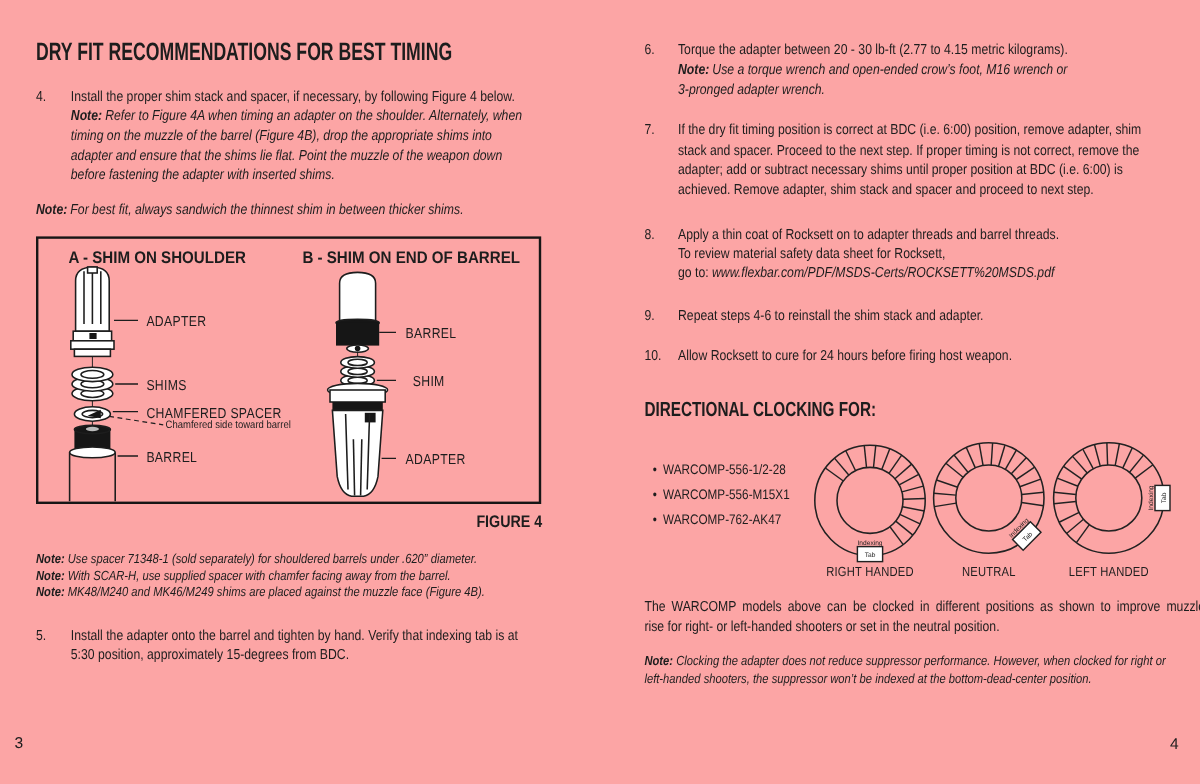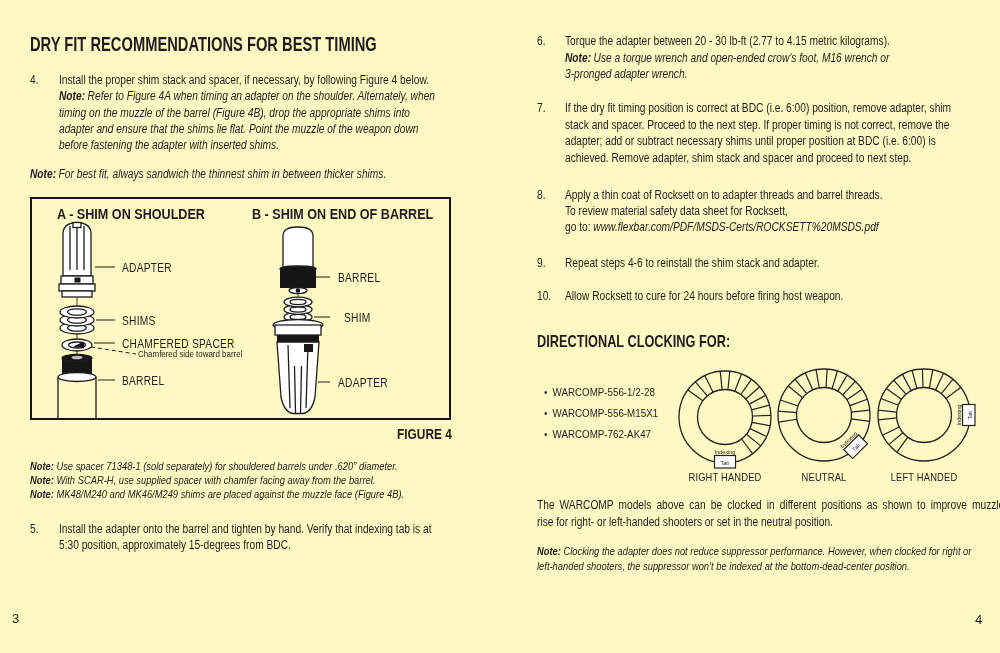--- a/index.html
+++ b/index.html
@@ -1,16 +1,16 @@
 <!DOCTYPE html>
 <html><head>
 <meta charset="utf-8">
 <style>
   html,body{margin:0;padding:0;background:#fff;}
-  .page{position:relative;width:1000px;height:653px;background:#fef9c3;overflow:hidden;
+  .page{position:relative;width:1000px;height:653px;background:#fca5a5;overflow:hidden;
         font-family:"Liberation Sans",sans-serif;color:#1d1d1d;}
   .t{position:absolute;white-space:nowrap;}
   .sx85{transform:scaleX(0.85);transform-origin:0 0;}
   .body{font-size:12px;line-height:16.3px;}
   .rbody{font-size:12px;line-height:16.6px;}
   .it{font-style:italic;}
   .nl{font-weight:700;font-style:italic;margin-right:3px;}
   .h1{font-size:21px;font-weight:700;transform:scaleX(0.70);transform-origin:0 0;}
   .h2{font-size:17px;font-weight:700;transform:scaleX(0.75);transform-origin:0 0;}
   .h3{font-size:14px;font-weight:700;transform:scaleX(0.90);transform-origin:0 0;}

